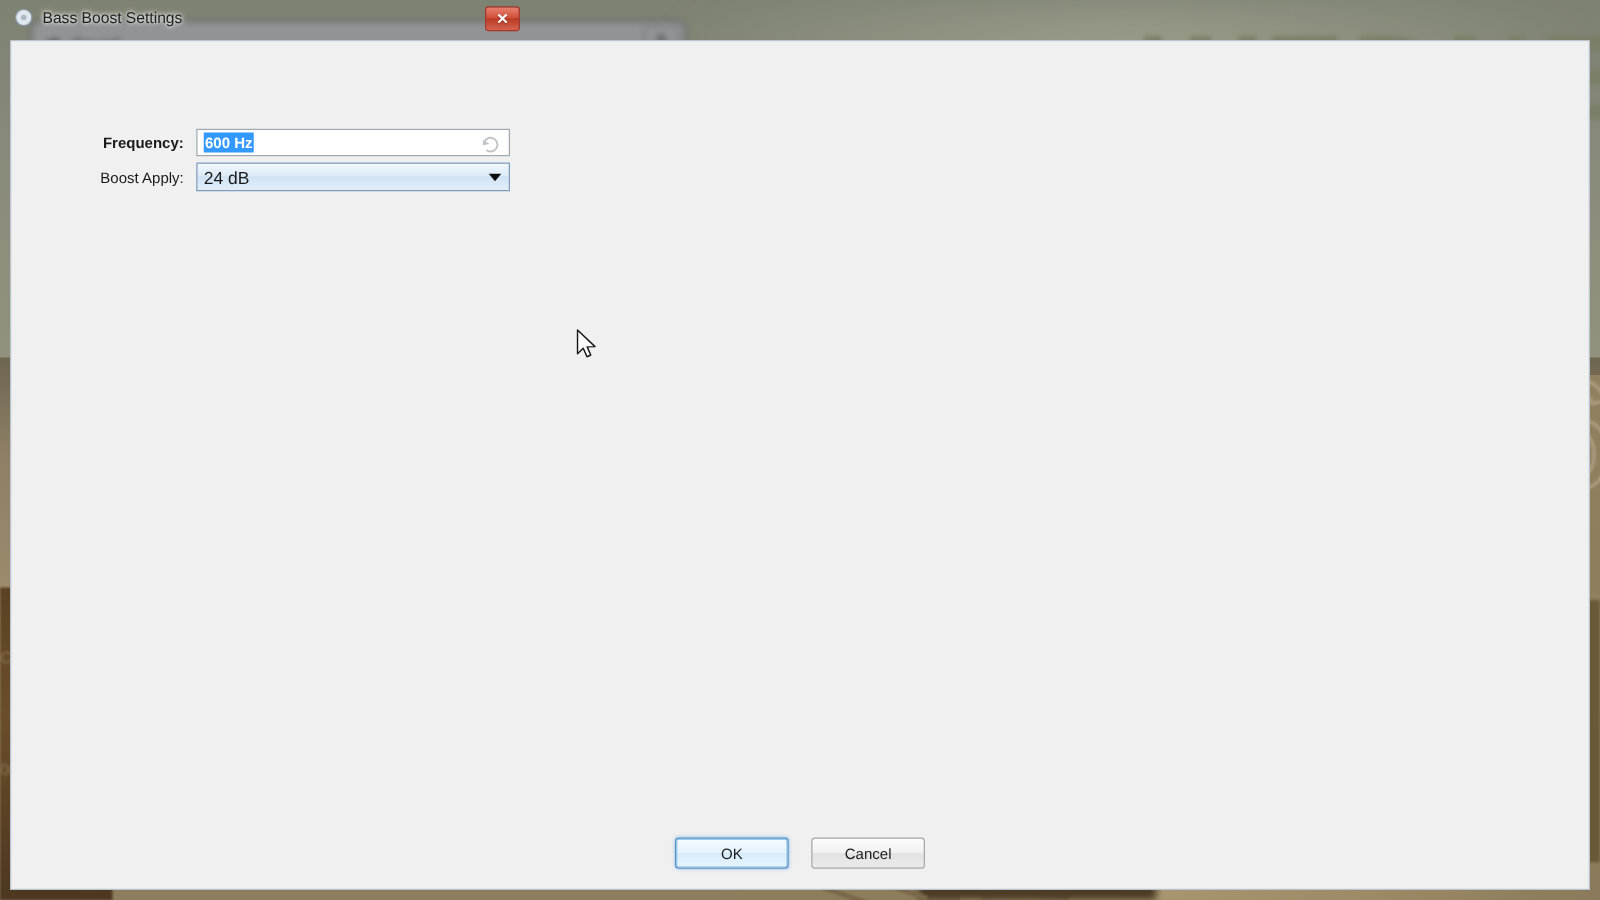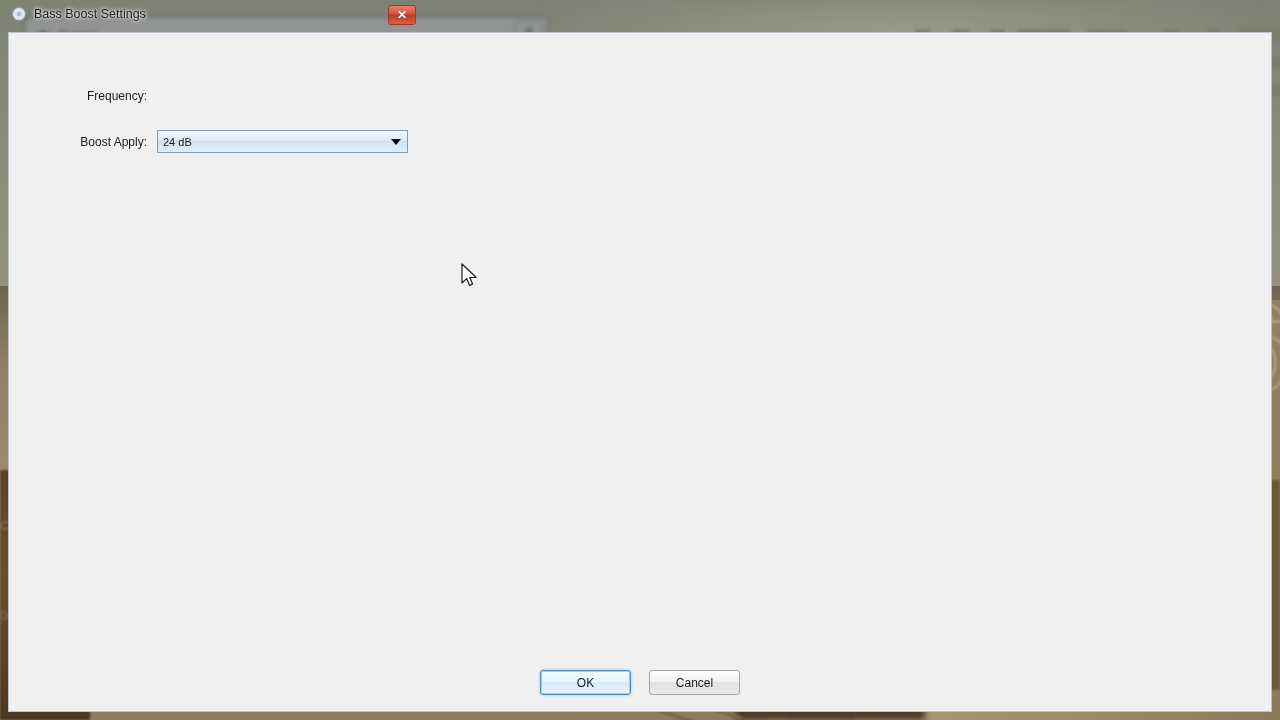--- a/index.html
+++ b/index.html
@@ -343,21 +343,21 @@
   }
   .spinner {
     position: absolute; right: 6px; top: 3px;
     width: 17px; height: 17px;
     opacity: .38;
   }
   .combo {
     height: 23px;
     border: 1px solid #7d9cbb;
     background: linear-gradient(180deg,#f2f8fd 0%,#dceaf7 45%,#cfe2f4 50%,#e2eff9 100%);
-    font-size: 11px; color: #1a1a1a;
+    font-size: 14px; color: #1a1a1a;
     display: flex; align-items: center;
     padding: 0 5px;
     position: relative;
   }
   .combo-arrow {
     position: absolute; right: 6px; top: 50%;
     transform: translateY(-50%);
     width: 0; height: 0;
     border-left: 5px solid transparent;
     border-right: 5px solid transparent;
@@ -511,22 +511,31 @@
         <circle cx="8" cy="8" r="6.5" fill="#dfe6ee" stroke="#8b98a6" stroke-width="1"></circle>
         <circle cx="8" cy="8" r="2.2" fill="#aab7c4"></circle>
       </svg>
     </span>
     <span class="title-text">Bass Boost Settings</span>
     <div class="close-btn red">✕</div>
   </div>
 
   <div id="bass-body">
 
-    <div class="field-row" style="left:0; top:56px; width:100%;">
+    <div class="field-row" style="left:0; top:70px; width:100%;font-weight:bold;">
       <span class="field-label" style="width:138px;">Frequency:</span>
+      <div class="txt-input" style="margin-left:10px; width:251px; position:relative;">
+        <span class="sel-text">600 Hz</span>
+        <span class="spinner">
+          <svg width="17" height="17" viewBox="0 0 17 17">
+            <path d="M3 9a5.5 5.5 0 1 1 2 4" stroke="#5d6a77" stroke-width="1.6" fill="none"></path>
+            <path d="M2 5l1.4 4.2L7.6 8z" fill="#5d6a77"></path>
+          </svg>
+        </span>
+      </div>
     </div>
 
     <div class="field-row" style="left:0; top:97px; width:100%;">
       <span class="field-label" style="width:138px;">Boost Apply:</span>
       <div class="combo" style="margin-left:10px; width:251px;">
         <span>24 dB</span>
         <span class="combo-arrow"></span>
       </div>
     </div>
 

